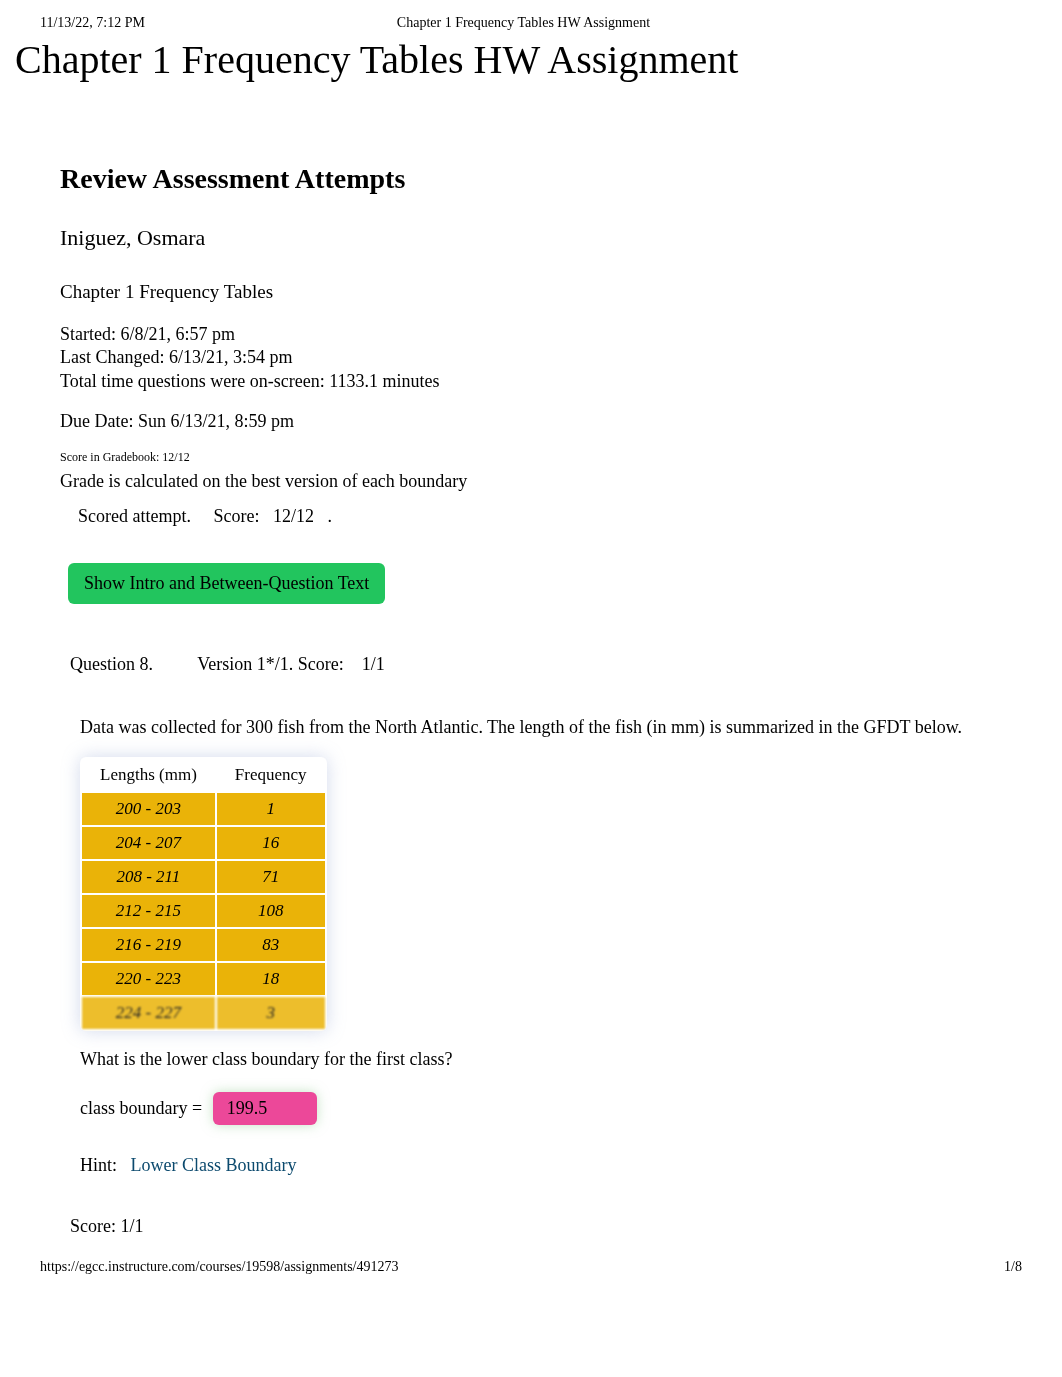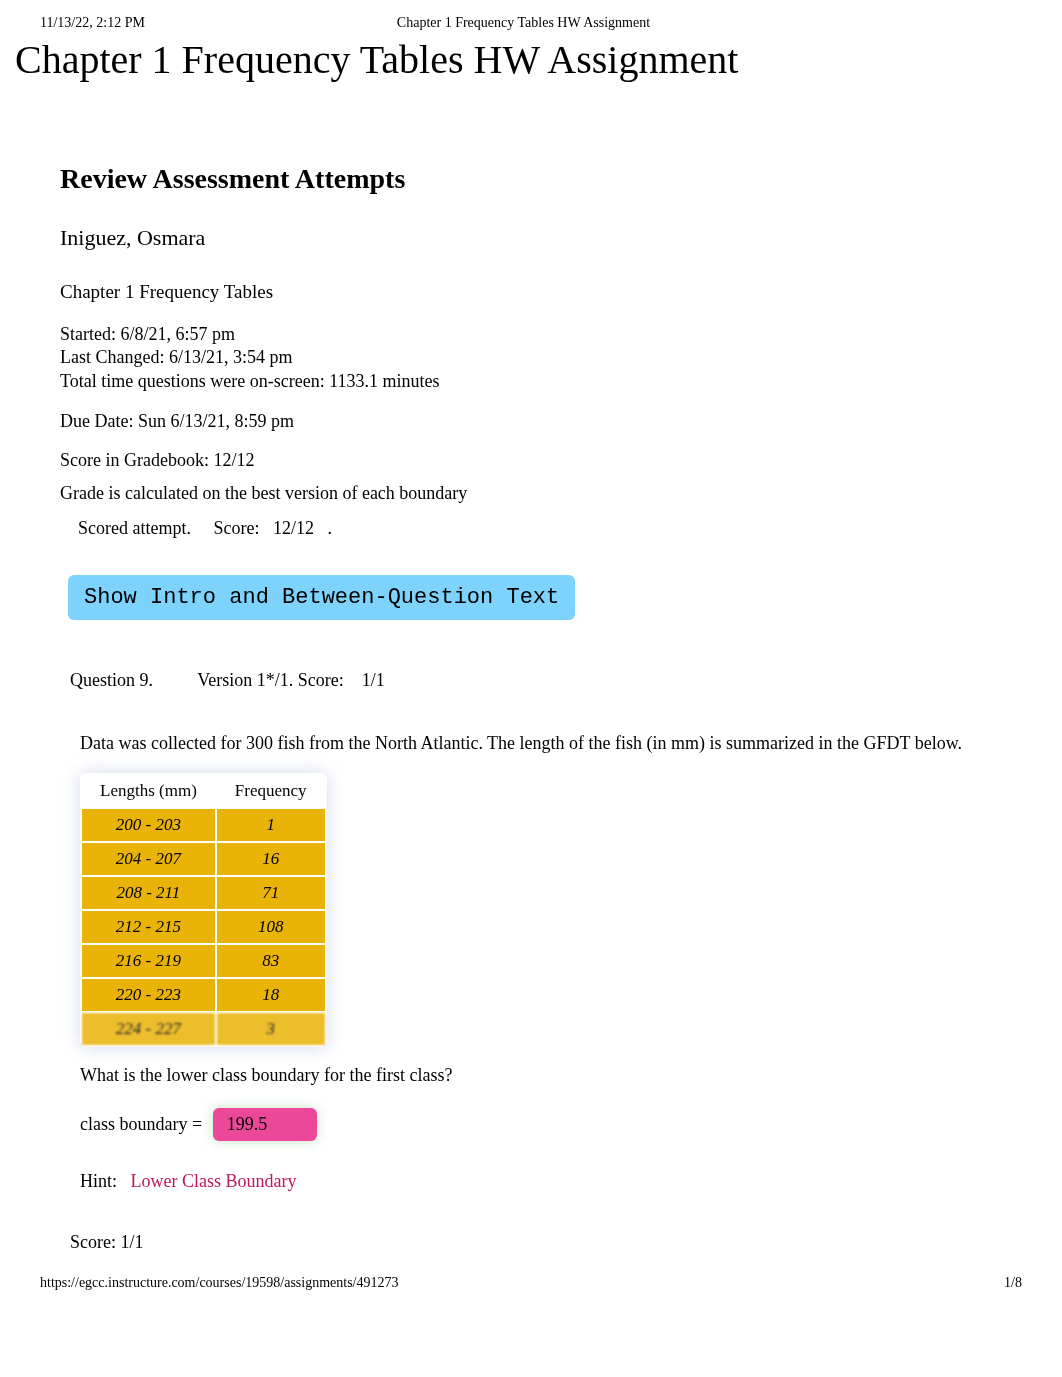--- a/index.html
+++ b/index.html
@@ -48,44 +48,43 @@
       line-height: 1.3;
     }
     .meta-block {
       margin-bottom: 18px;
     }
     .due-date {
       font-size: 18px;
       margin-bottom: 18px;
     }
     .score-gradebook {
-      font-size: 18px;
-      margin-bottom: 12px;
+      font-size: 12px;
+      margin-bottom: 6px;
     }
     .grade-note {
       font-size: 18px;
       margin-bottom: 8px;
     }
     .scored-attempt {
       display: inline-block;
       padding: 6px 10px;
       font-size: 18px;
       margin-left: 8px;
       margin-bottom: 30px;
     }
     .btn-showintro {
       display: inline-block;
-      background: #7dd3fc;
+      background: #22c55e;
       padding: 10px 16px;
-      font-size: 22px;
+      font-size: 18px;
       border-radius: 6px;
       margin-left: 8px;
       margin-bottom: 40px;
       cursor: pointer;
-      font-family: Liberation Mono, monospace;
     }
     .question-block {
       background: #fff;
       border-radius: 8px;
       padding: 0 0 20px 0;
     }
     .question-header {
       display: inline-block;
       padding: 10px 20px 10px 10px;
       font-size: 18px;
@@ -140,40 +139,40 @@
       background: #ec4899;
       border-radius: 6px;
       padding: 6px 50px 6px 14px;
       margin-left: 6px;
       box-shadow: 0 0 12px rgba(140,200,140,0.5);
     }
     .hint-line {
       margin-bottom: 20px;
     }
     .hint-link {
-      color: #be185d;
+      color: #0c4a6e;
       cursor: pointer;
     }
     .score-line {
       font-size: 18px;
       margin-top: 40px;
       padding-left: 10px;
     }
     .print-footer {
       display: flex;
       justify-content: space-between;
       padding: 2px 40px 15px 40px;
       font-size: 14px;
     }
   </style>
 </head>
 <body>
 
 <div class="print-header">
-  <span>11/13/22, 2:12 PM</span>
+  <span>11/13/22, 7:12 PM</span>
   <span>Chapter 1 Frequency Tables HW Assignment</span>
   <span style="width:120px;"></span>
 </div>
 
 <h1 class="page-title">Chapter 1 Frequency Tables HW Assignment</h1>
 
 <div class="content">
 
   <h2 class="section-heading">Review Assessment Attempts</h2>
 
@@ -203,21 +202,21 @@
     <span>.</span>
   </div>
 
   <br>
 
   <div class="btn-showintro">Show Intro and Between-Question Text</div>
 
   <div class="question-block">
 
     <div class="question-header">
-      <span class="qnum">Question 9.</span>
+      <span class="qnum">Question 8.</span>
       <span>Version 1*/1. Score:</span>
       &nbsp;&nbsp;
       <span>1/1</span>
     </div>
 
     <div class="question-body">
 
       <div class="question-text">Data was collected for 300 fish from the North Atlantic. The length of the fish (in mm) is summarized in the GFDT below.</div>
 
       <table class="gfdt">

